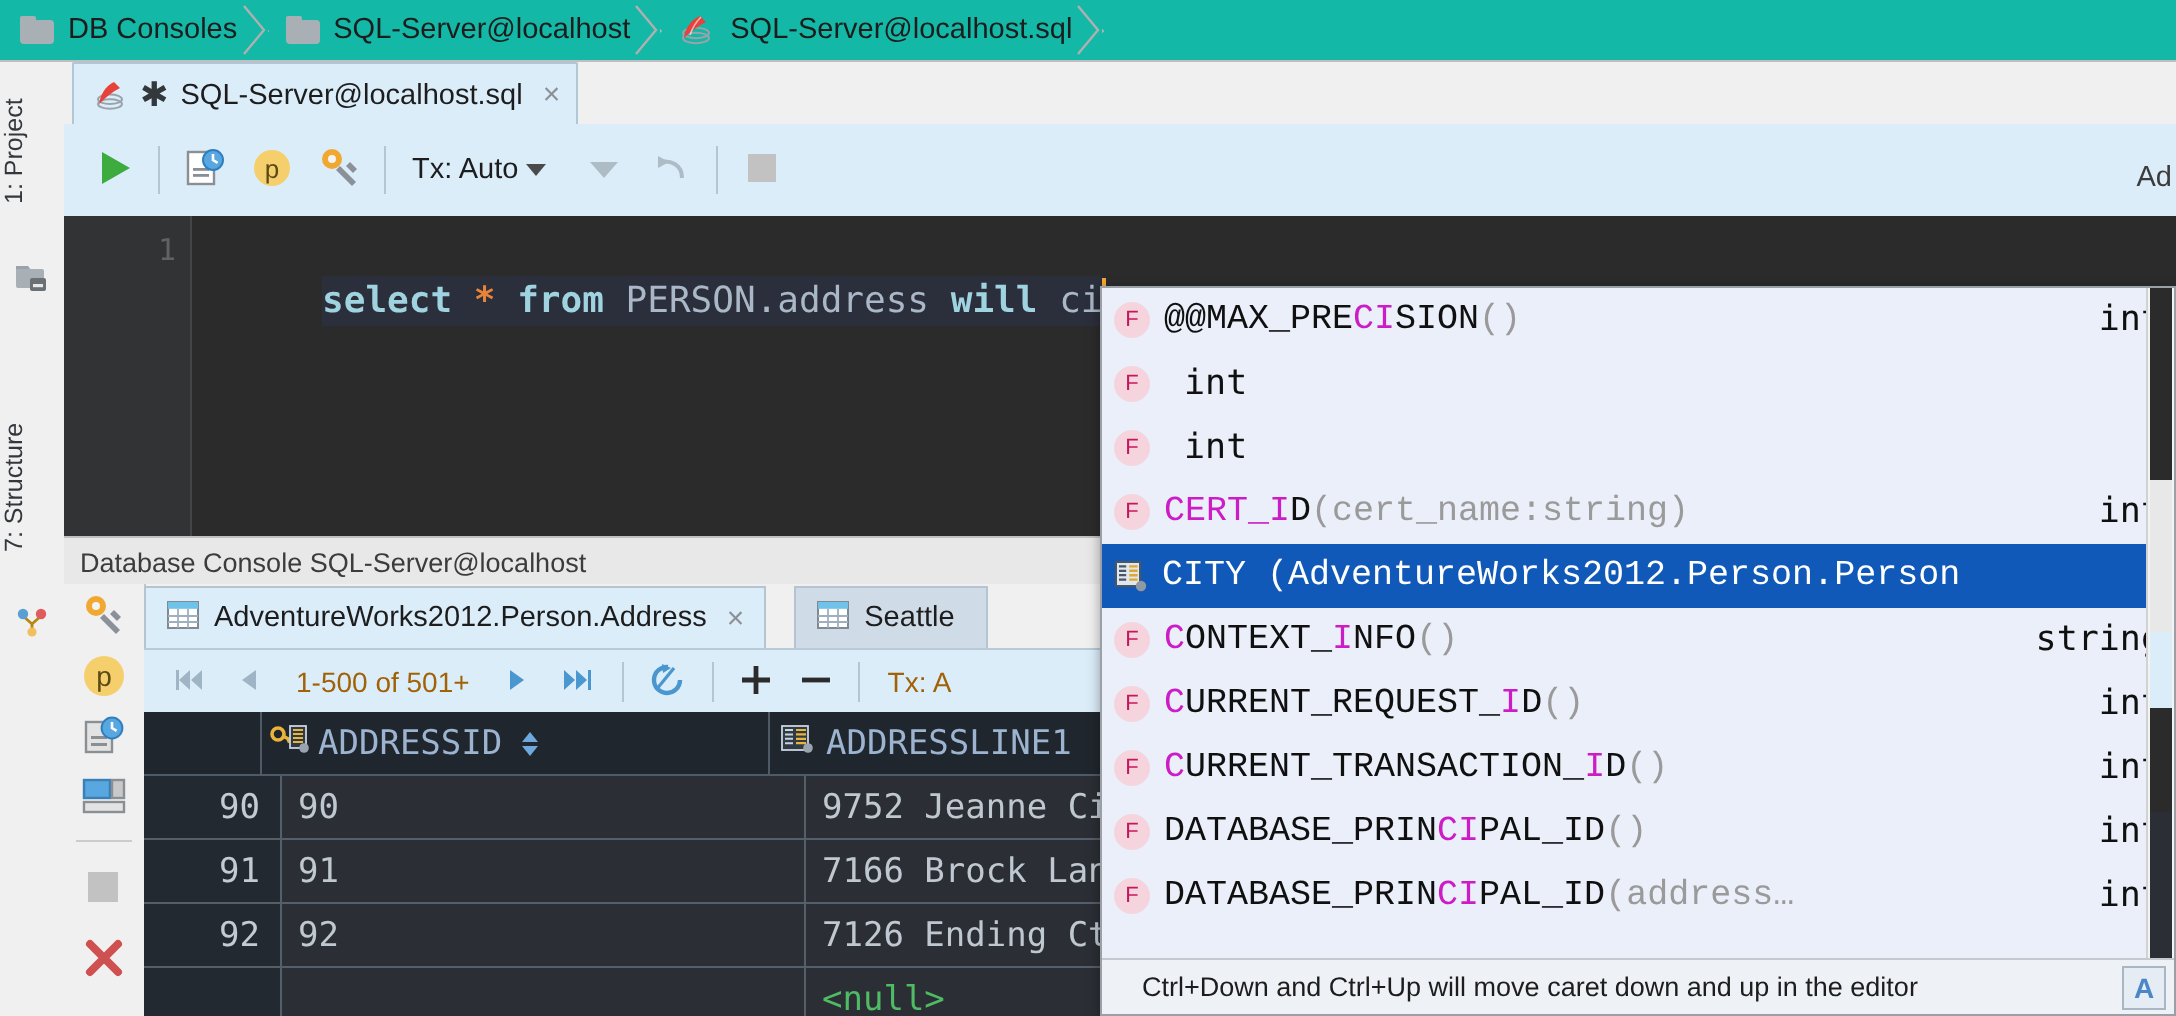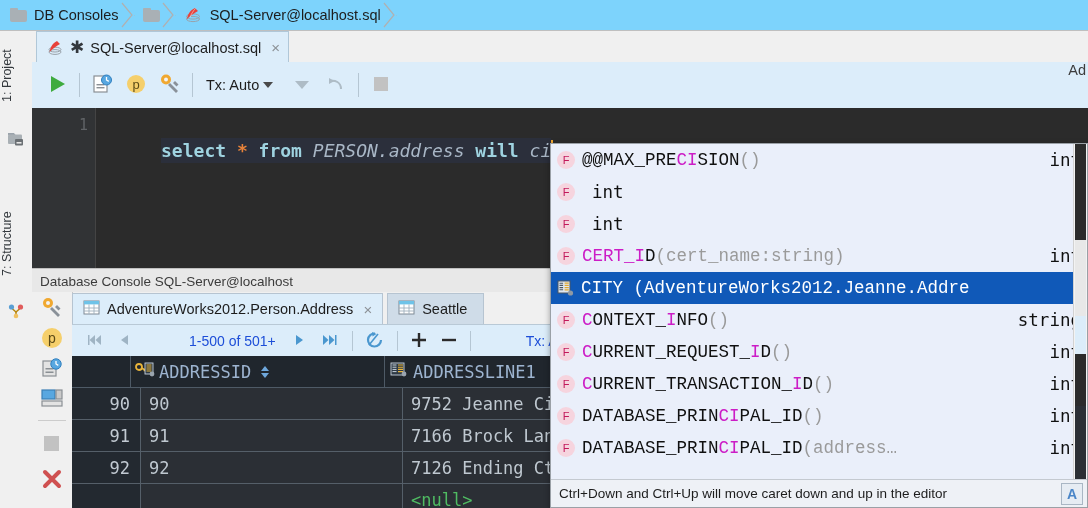--- a/index.html
+++ b/index.html
@@ -6,21 +6,21 @@
   body{
     width:1088px;height:508px;overflow:hidden;
     font-family:"Liberation Sans",sans-serif;
     font-size:13px;color:#1d1d1d;background:#f0f0f0;
     -webkit-font-smoothing:antialiased;
   }
   .app{position:relative;width:1088px;height:508px;}
 
   
   .navbar{position:absolute;left:0;top:0;width:1088px;height:30px;
-    background:#7dd3fc;border-bottom:1px solid #bfbfbf;display:flex;align-items:center;}
+    background:#14b8a6;border-bottom:1px solid #bfbfbf;display:flex;align-items:center;}
   .crumb{display:flex;align-items:center;height:30px;padding:0 2px 0 10px;
     font-size:14.5px;color:#1d1d1d;white-space:nowrap;}
   .crumb .lbl{margin-left:7px;}
   .crumb-sep{width:12px;height:30px;position:relative;flex:none;}
   .crumb-sep::before{content:"";position:absolute;left:1px;top:3px;width:12px;height:24px;
     border-right:1px solid #b6b6b6;
     clip-path:polygon(0 0,100% 50%,0 100%);
     border-top:1px solid #b6b6b6;}
   .crumb-sep svg{position:absolute;left:0;top:0;}
 
@@ -50,58 +50,58 @@
   .lb-icon{position:absolute;left:7px;width:18px;height:16px;}
 
   
   .console-tb{position:absolute;left:32px;top:62px;width:1056px;height:46px;
     background:#dcedfa;border-bottom:1px solid #b9c9d6;display:flex;align-items:center;}
   .tb-btn{width:34px;height:34px;display:flex;align-items:center;justify-content:center;flex:none;}
   .tb-sep{width:1px;height:24px;background:#b5c6d3;margin:0 5px;flex:none;}
   .tb-text{font-size:14.5px;color:#1d1d1d;display:flex;align-items:center;gap:4px;padding:0 4px;white-space:nowrap;}
   .chev{width:0;height:0;border-left:5px solid transparent;border-right:5px solid transparent;border-top:6px solid #4a4a4a;}
   .chev.big{border-left-width:7px;border-right-width:7px;border-top:8px solid #aebcc6;}
-  .tb-right{position:absolute;right:0;top:0;height:53px;display:flex;align-items:flex-start;
+  .tb-right{position:absolute;right:0;top:0;height:53px;display:flex;align-items:center;
     font-size:14.5px;color:#3c3c3c;padding-right:2px;}
 
   
   .editor{position:absolute;left:32px;top:108px;width:1056px;height:160px;background:#2b2b2b;}
   .gutter{position:absolute;left:0;top:0;width:64px;height:160px;background:#313335;}
   .lineno{position:absolute;right:8px;top:8px;font-family:"DejaVu Sans Mono",monospace;
     font-size:15px;color:#606366;}
   .codeline{position:absolute;left:64px;top:5px;height:25px;
     font-family:"DejaVu Sans Mono",monospace;font-size:18px;line-height:25px;white-space:pre;}
   .codeline .seg{background:#2b2f3b;padding:2px 0;}
   .kw{color:#9fd3e0;font-weight:bold;}
   .star{color:#e8833a;font-weight:bold;}
-  .ident{color:#a9b7c6;font-style:italic;}
+  .ident{color:#a9b7c6;}
   .caret{display:inline-block;width:2px;height:21px;background:#f0a732;vertical-align:-4px;}
   .editor-gutterline{position:absolute;left:63px;top:0;width:1px;height:160px;background:#444;}
 
   
   .console-label{position:absolute;left:32px;top:268px;width:1056px;height:24px;
     background:#e8e8e8;border-top:1px solid #c0c0c0;border-bottom:1px solid #c7c7c7;
     font-size:13.5px;color:#3c3c3c;display:flex;align-items:center;padding-left:8px;}
 
   
   .respanel{position:absolute;left:32px;top:292px;width:1056px;height:216px;background:#f0f0f0;}
   .restabs{position:absolute;left:40px;top:0;height:32px;display:flex;align-items:flex-end;}
   .restab{height:30px;display:flex;align-items:center;padding:0 8px 0 10px;font-size:14.5px;
-    background:#cfdce8;border:1px solid #b6c4d1;border-bottom:none;margin-right:4px;white-space:nowrap;}
+    background:#cfdce8;border:1px solid #b6c4d1;border-bottom:none;margin-right:14px;white-space:nowrap;}
   .restab.active{background:#dcedfa;}
   .restab .lbl{margin:0 8px 0 7px;}
   .res-leftcol{position:absolute;left:0;top:0;width:40px;height:216px;background:#f0f0f0;border-right:1px solid #c6c6c6;}
   .rc-btn{position:absolute;left:8px;width:24px;height:24px;}
   .rc-sep{position:absolute;left:6px;width:28px;height:1px;background:#cccccc;}
 
   .res-toolbar{position:absolute;left:40px;top:32px;width:1016px;height:32px;
     background:#dcedfa;border-top:1px solid #b9c9d6;display:flex;align-items:center;}
   .rt-btn{height:32px;display:flex;align-items:center;justify-content:center;padding:0 6px;flex:none;}
   .rt-sep{width:1px;height:20px;background:#b5c6d3;margin:0 6px;flex:none;}
-  .rt-count{font-size:14px;color:#1d4ed8;padding:0 8px;white-space:nowrap;margin-left:41px;}
+  .rt-count{font-size:14px;color:#a16207;padding:0 8px;white-space:nowrap;}
 
   
   .grid{position:absolute;left:40px;top:64px;width:1016px;height:152px;background:#2b2b2b;overflow:hidden;}
   .grid-row{display:flex;height:32px;align-items:stretch;}
   .gh{background:#20262d;color:#9db4d0;font-family:"DejaVu Sans Mono",monospace;font-size:17px;
     display:flex;align-items:center;border-right:1px solid #4e5a66;border-bottom:1px solid #4e5a66;gap:4px;padding:0 4px;}
   .gc{background:#2b2f35;color:#bfc8d0;font-family:"DejaVu Sans Mono",monospace;font-size:17px;
     display:flex;align-items:center;border-right:1px solid #555f69;border-bottom:1px solid #555f69;padding:0 8px;}
   .gc.rownum{background:#232930;color:#c2cad2;justify-content:flex-end;padding-right:10px;}
   .gc.nullv{color:#4fbb62;}
@@ -126,21 +126,21 @@
   .pop-row .type{color:#101010;padding-left:10px;}
   .pop-row.sel .name,.pop-row.sel .type{color:#ffffff;}
   .m{color:#cc1cc6;}
   .n{color:#101010;}
   .args{color:#9a9a9a;}
   .ico-f{width:18px;height:18px;border-radius:9px;background:#f6d4de;color:#c2185b;
     font-family:"Liberation Sans",sans-serif;font-size:11px;display:flex;align-items:center;
     justify-content:center;margin-right:7px;flex:none;}
   .ico-col{width:18px;height:17px;position:relative;margin-right:6px;flex:none;}
   .pop-foot{position:absolute;left:0;bottom:0;width:538px;height:28px;background:#eef1f6;
-    border-top:1px solid #c4c9d0;display:flex;align-items:center;padding-left:8px;box-sizing:border-box;}
+    border-top:1px solid #c4c9d0;display:flex;align-items:center;padding-left:20px;box-sizing:border-box;}
   .pop-foot .hint{font-size:13.5px;color:#1d1d1d;flex:1;white-space:nowrap;}
   .pop-foot .badge{width:20px;height:20px;border:1px solid #a9b6c4;background:#e6ecf3;color:#4a86c8;
     font-size:14px;font-weight:bold;display:flex;align-items:center;justify-content:center;margin-right:6px;}
   .pop-scroll{position:absolute;right:0;top:0;width:13px;height:337px;background:#f3f3f3;border-left:1px solid #d2d2d2;}
   .pop-thumb{position:absolute;right:1px;top:0;width:11px;height:96px;background:#2b2b2b;}
   .pop-thumb2{position:absolute;right:1px;width:11px;background:#cdcdcd;}
 </style>
 </head>
 <body>
 
@@ -157,20 +157,21 @@
     <div class="crumb-sep">
       <svg width="12" height="30" viewBox="0 0 12 30">
           <path d="M1 3 L11 15 L1 27" fill="none" stroke="#b0b0b0" stroke-width="1.2"></path>
         </svg>
     </div>
     <div class="crumb">
       <span class="ico-folder">
           <span class="t"></span>
           <span class="b"></span>
         </span>
+      <span class="lbl">SQL-Server@localhost</span>
     </div>
     <div class="crumb-sep">
       <svg width="12" height="30" viewBox="0 0 12 30">
           <path d="M1 3 L11 15 L1 27" fill="none" stroke="#b0b0b0" stroke-width="1.2"></path>
         </svg>
     </div>
     <div class="crumb">
       <span class="ico-mssql">
         <svg width="19" height="16" viewBox="0 0 19 16">
           <ellipse cx="9" cy="12" rx="6.5" ry="2.6" fill="none" stroke="#9aa3ab" stroke-width="1"></ellipse>
@@ -542,21 +543,21 @@
 
       <div class="pop-row sel">
         <span class="ico-col">
           <svg width="18" height="17" viewBox="0 0 18 17">
             <rect x="1" y="1" width="12" height="12" fill="#dfe7ef" stroke="#4a5663" stroke-width="1"></rect>
             <path d="M2.5 3.2 h3.6 M2.5 5.4 h3.6 M2.5 7.6 h3.6 M2.5 9.8 h3.6" stroke="#4a5663" stroke-width="1.1"></path>
             <path d="M7.6 3.2 h4.2 M7.6 5.4 h4.2 M7.6 7.6 h4.2 M7.6 9.8 h4.2" stroke="#e0a82e" stroke-width="1.2"></path>
             <circle cx="13.5" cy="13" r="2.6" fill="#8f99a3"></circle>
           </svg>
         </span>
-        <span class="name"><span>CITY</span><span> (AdventureWorks2012.Jeanne.Addre</span></span>
+        <span class="name"><span>CITY</span><span> (AdventureWorks2012.Person.Person</span></span>
       </div>
 
       <div class="pop-row">
         <span class="ico-f">F</span>
         <span class="name"><span class="m">C</span><span class="n">ONTEXT_</span><span class="m">I</span><span class="n">NFO</span><span class="args">()</span></span>
         <span class="type">string</span>
       </div>
 
       <div class="pop-row">
         <span class="ico-f">F</span>

